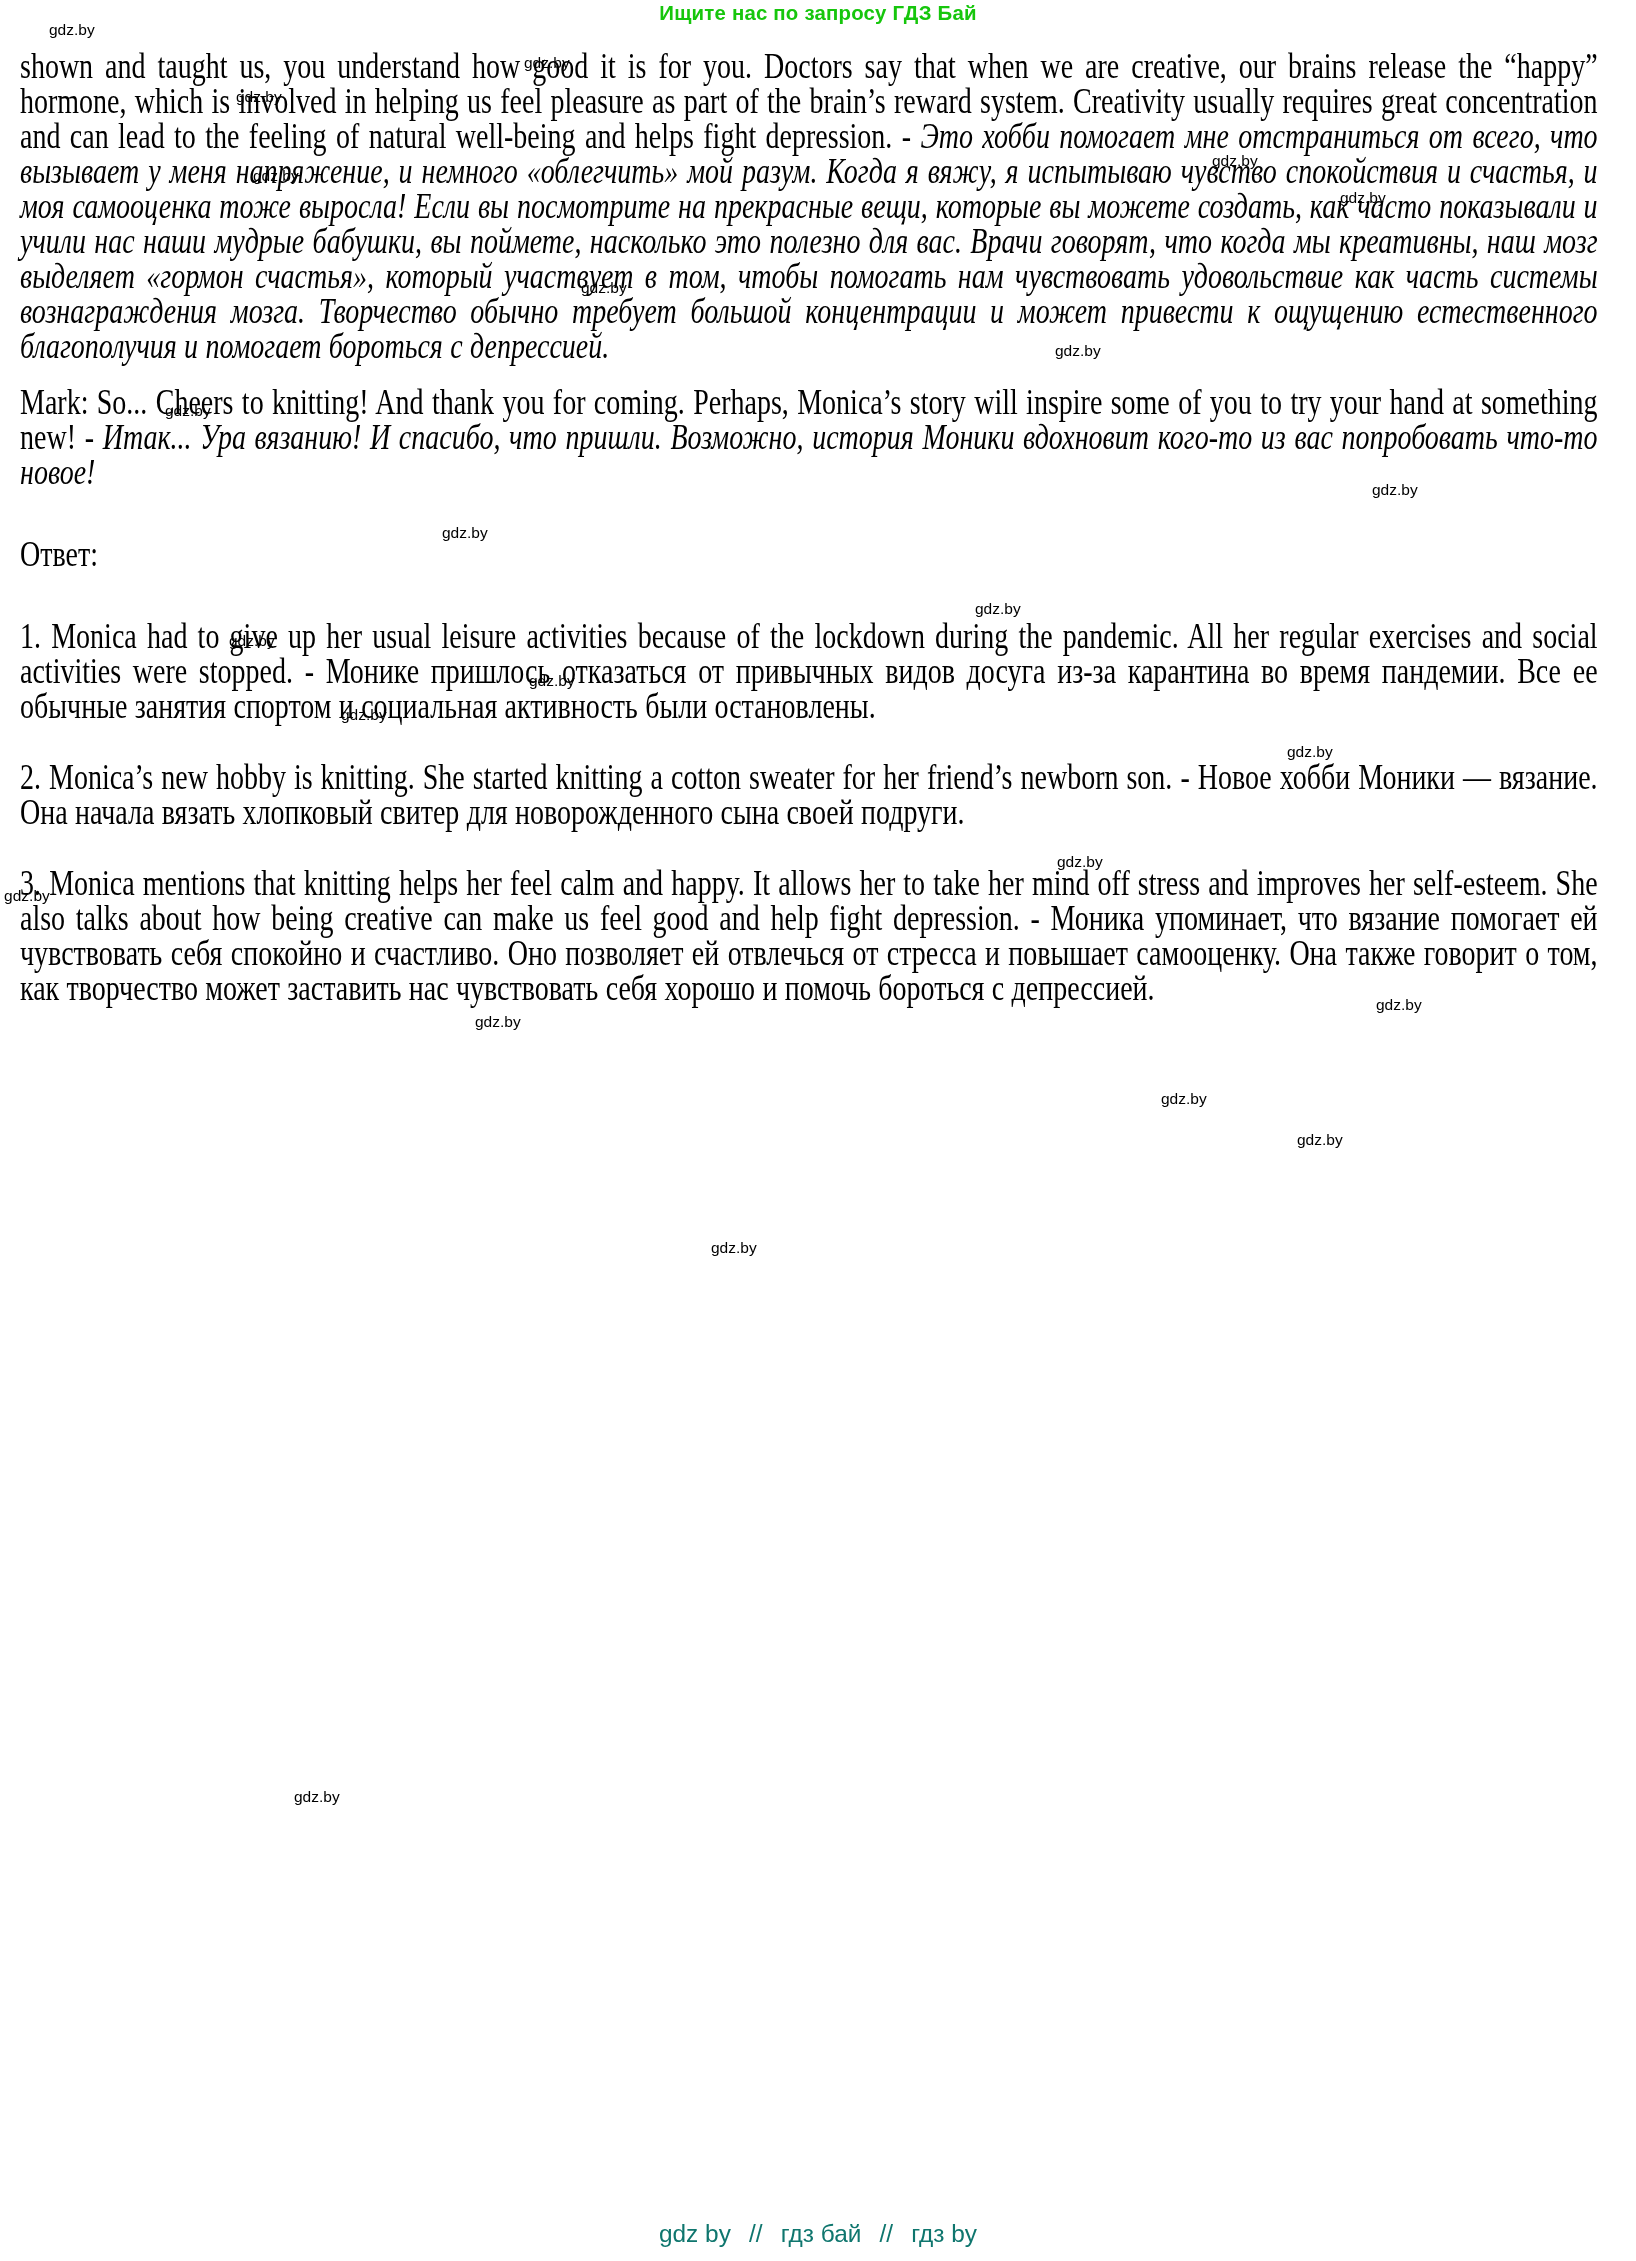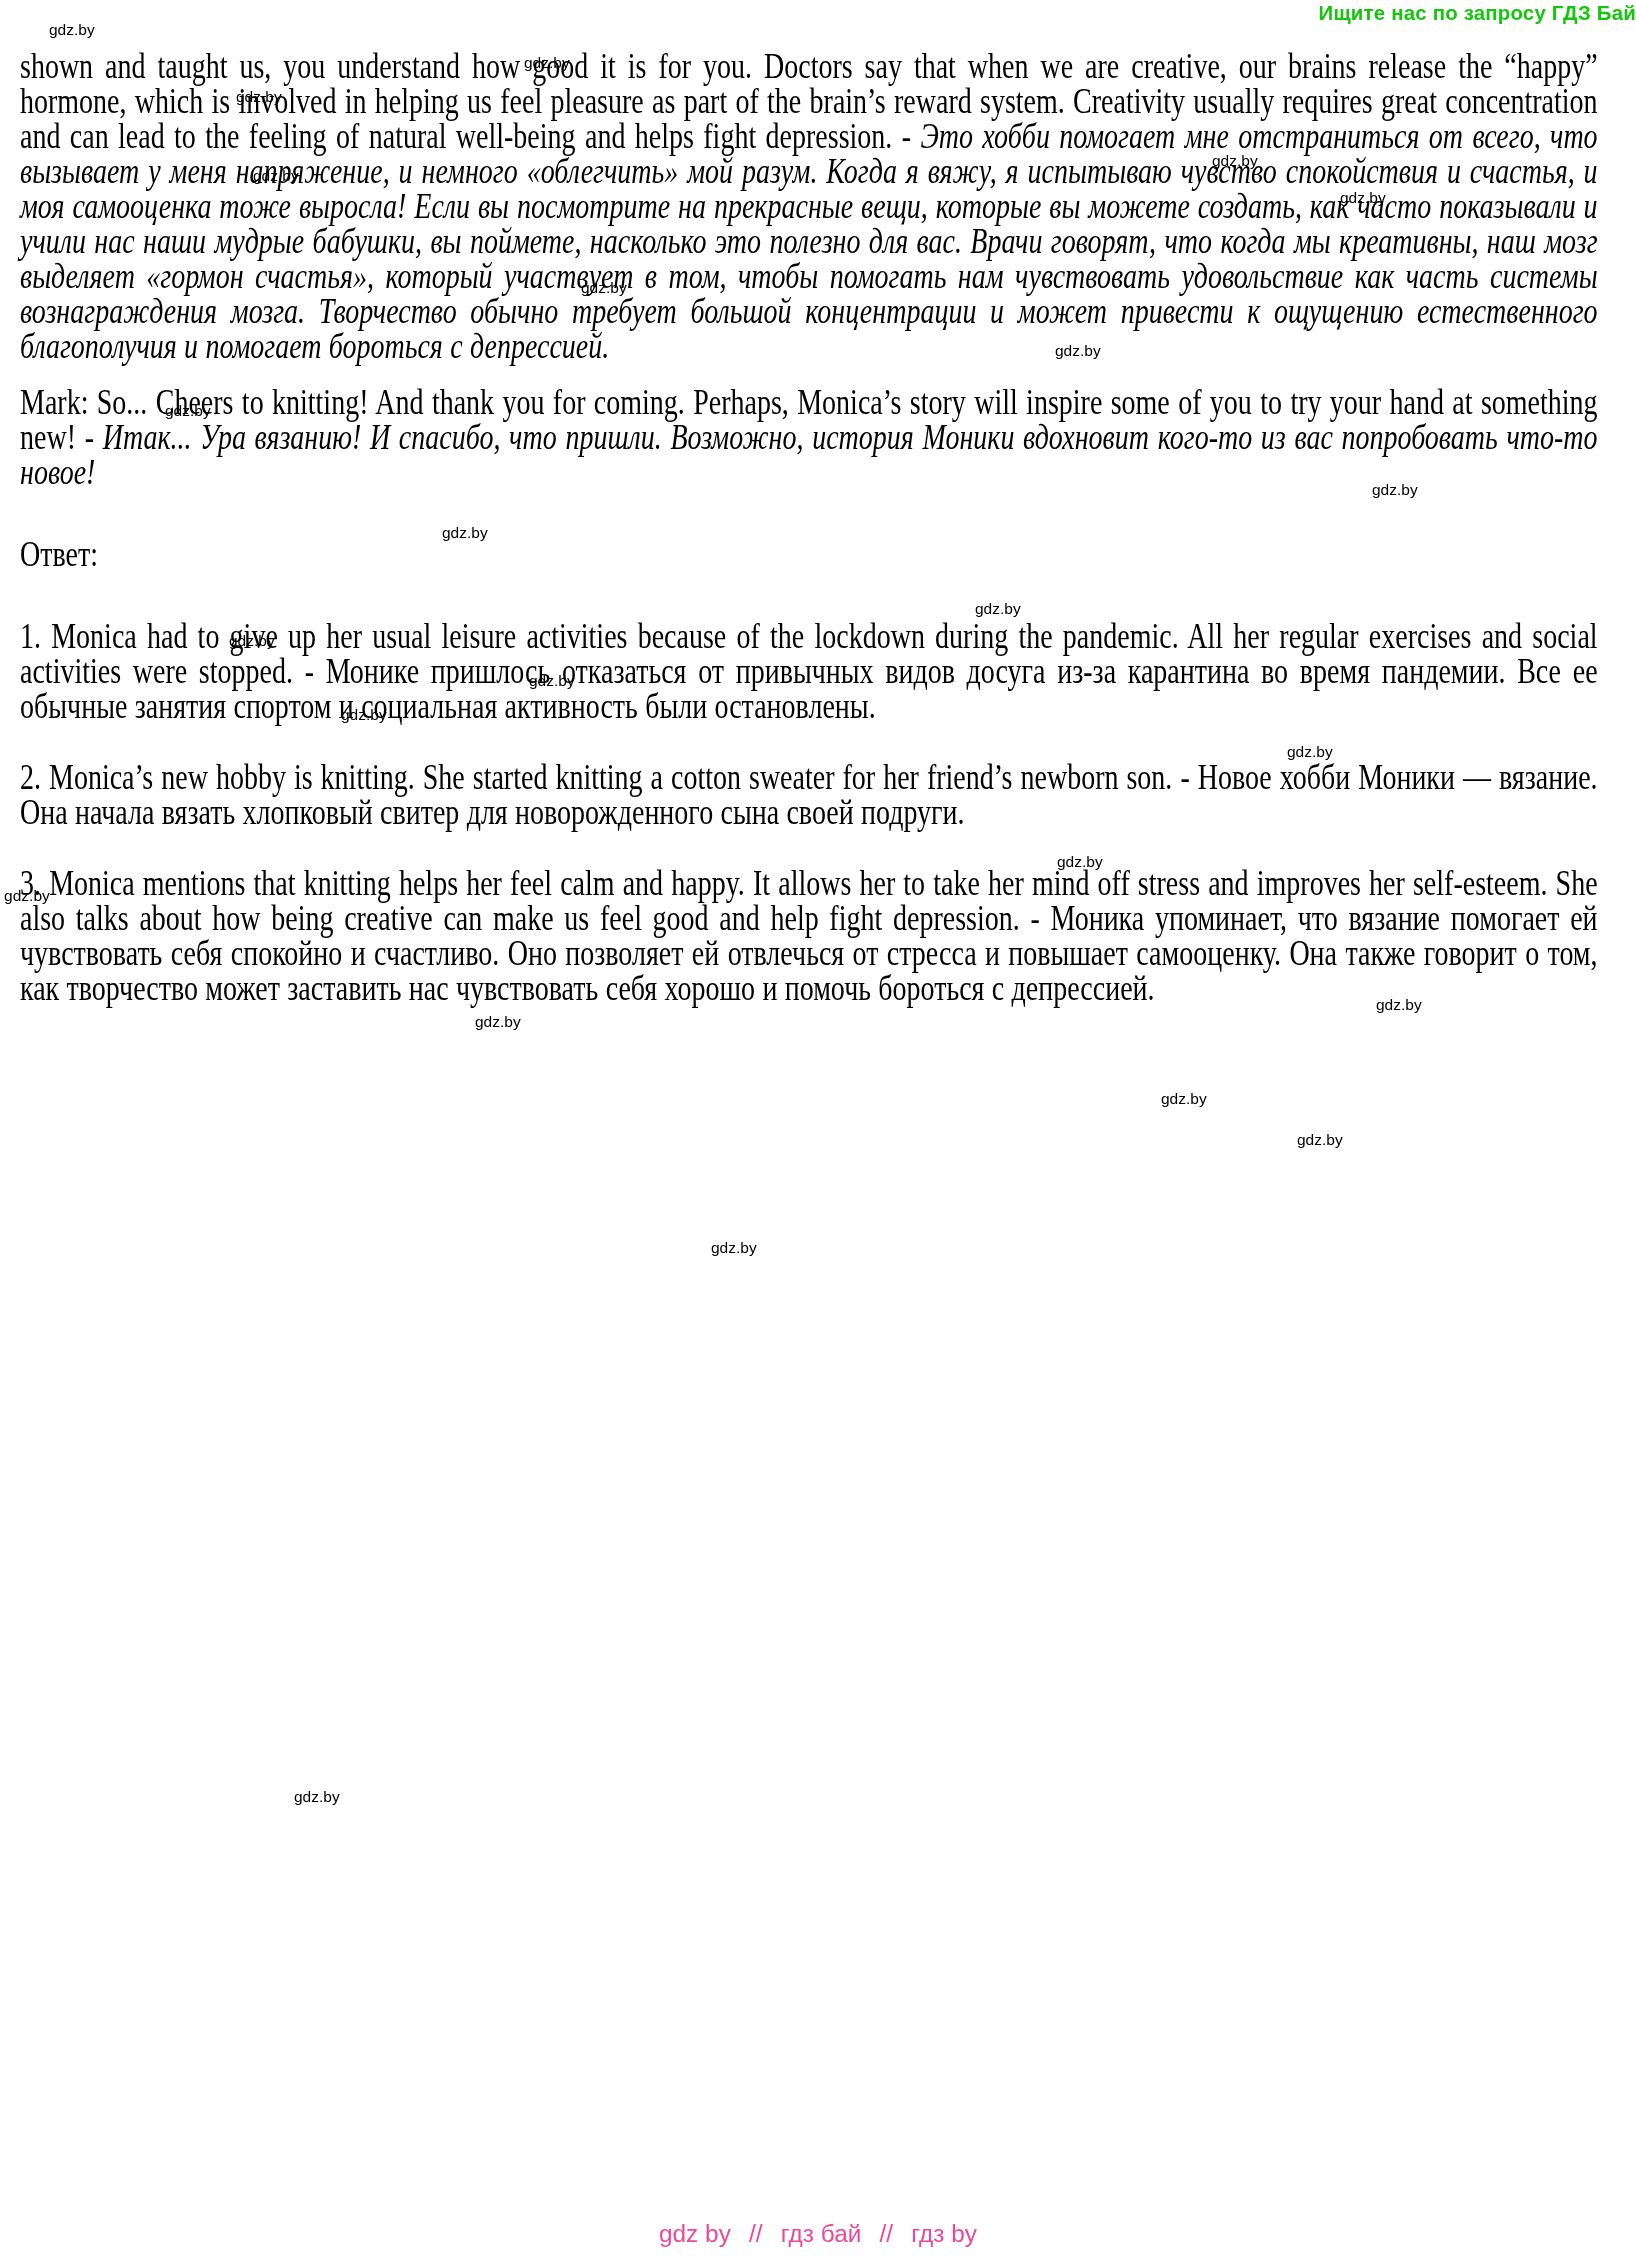--- a/index.html
+++ b/index.html
@@ -15,21 +15,21 @@
     font-family: "Liberation Serif", serif;
     color: #000000;
   }
 
   
   #promo-banner {
     position: absolute;
     top: 1.6px;
     left: 0;
     width: 1636px;
-    text-align: right;
+    text-align: center;
     font-family: "Liberation Sans", sans-serif;
     font-size: 20.4px;
     font-weight: bold;
     color: #16c60c;
     letter-spacing: 0.2px;
     white-space: nowrap;
   }
 
   
   #page {
@@ -166,20 +166,20 @@
     <span class="wm" style="left: 1057px; top: 853px;">gdz.by</span>
     <span class="wm" style="left: 4.1px; top: 887px;">gdz.by</span>
     <span class="wm" style="left: 1376px; top: 996px;">gdz.by</span>
     <span class="wm" style="left: 475px; top: 1013px;">gdz.by</span>
     <span class="wm" style="left: 1161px; top: 1090px;">gdz.by</span>
     <span class="wm" style="left: 1297px; top: 1131px;">gdz.by</span>
     <span class="wm" style="left: 711px; top: 1239px;">gdz.by</span>
     <span class="wm" style="left: 294px; top: 1788px;">gdz.by</span>
   </div>
 
-<div id="footer" style="color: #ec4899;">
+<div id="footer" style="color: #0f766e;">
   <span>gdz by</span>
   <span class="sep">//</span>
   <span>гдз бай</span>
   <span class="sep">//</span>
   <span>гдз by</span>
 </div>
 
 
 </body></html>

